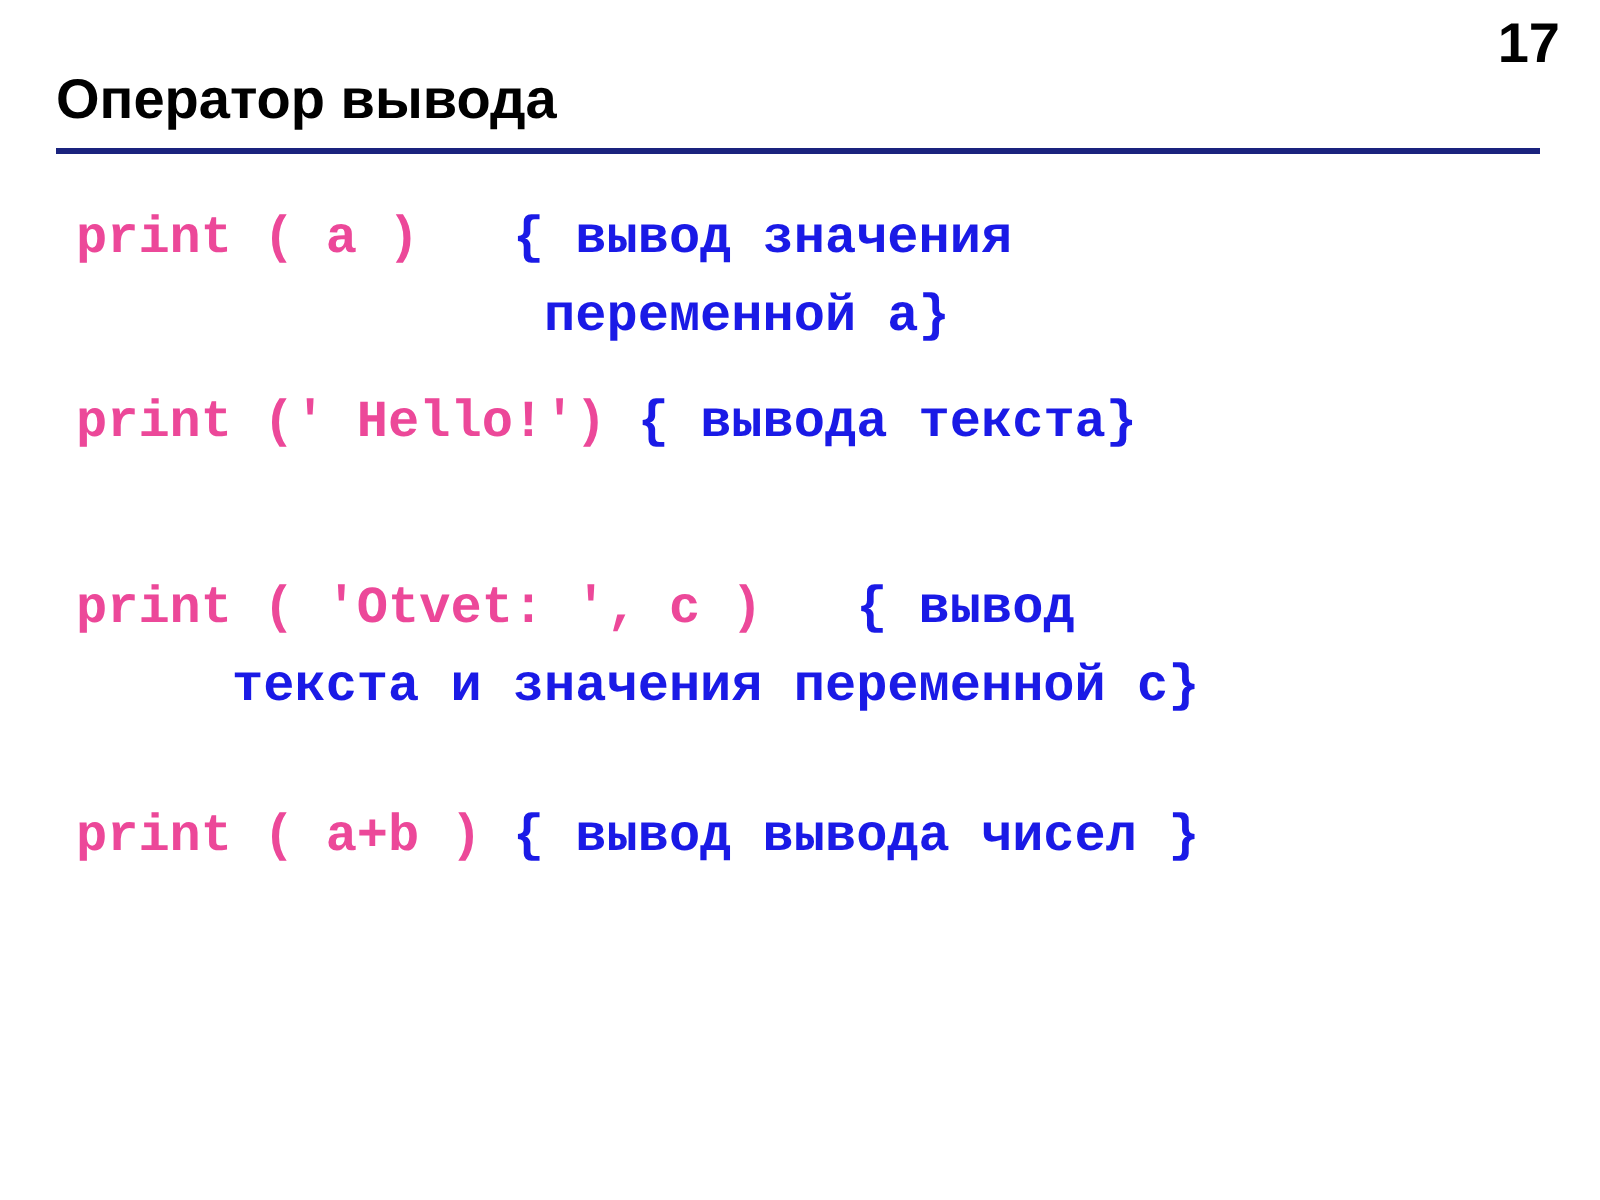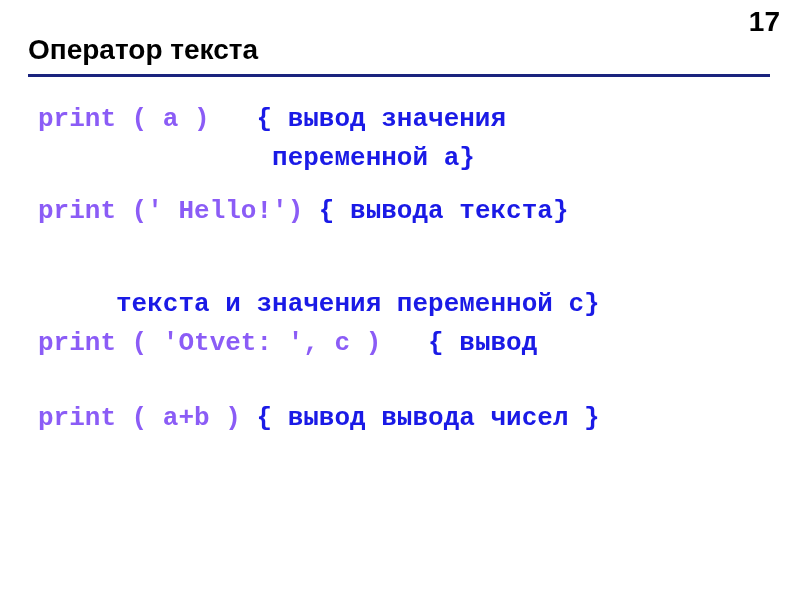--- a/index.html
+++ b/index.html
@@ -39,36 +39,36 @@
     position: absolute;
     top: 100px;
     left: 38px;
     width: 740px;
     font-family: "Courier New", monospace;
     font-size: 26px;
     font-weight: bold;
     line-height: 1.5;
   }
   .code-line { white-space: pre; }
-  .blk { color: #8b5cf6; }
+  .blk { color: #ec4899; }
   .blu { color: #1a1ae6; margin-top: 12px; }
   .gap-small { height: 14px; }
   .gap-med { height: 36px; }
   .gap-big { height: 54px; }
 </style>
 </head>
 <body>
 
 <div class="page-number">17</div>
-<div class="title">Оператор текста</div>
+<div class="title">Оператор вывода</div>
 <div class="title-rule"></div>
 
 <div class="content">
   <div class="code-line"><span class="blk">print ( a )   </span><span class="blu">{ вывод значения</span></div>
   <div class="code-line"><span class="blu">               переменной a}</span></div>
   <div class="gap-small"></div>
   <div class="code-line"><span class="blk">print (' Hello!') </span><span class="blu">{ вывода текста}</span></div>
   <div class="gap-big"></div>
+  <div class="code-line"><span class="blk">print ( 'Otvet: ', c )   </span><span class="blu">{ вывод</span></div>
   <div class="code-line"><span class="blu">     текста и значения переменной c}</span></div>
-  <div class="code-line"><span class="blk">print ( 'Otvet: ', c )   </span><span class="blu">{ вывод</span></div>
   <div class="gap-med"></div>
   <div class="code-line"><span class="blk">print ( a+b ) </span><span class="blu">{ вывод вывода чисел }</span></div>
 </div>
 
 </body></html>

